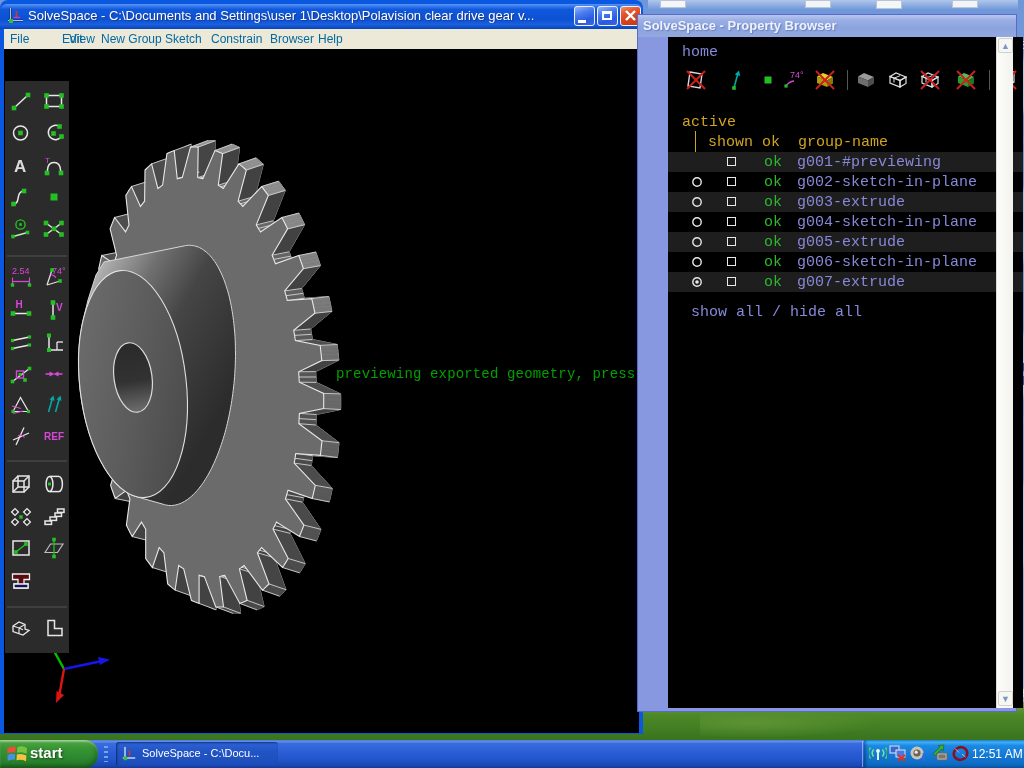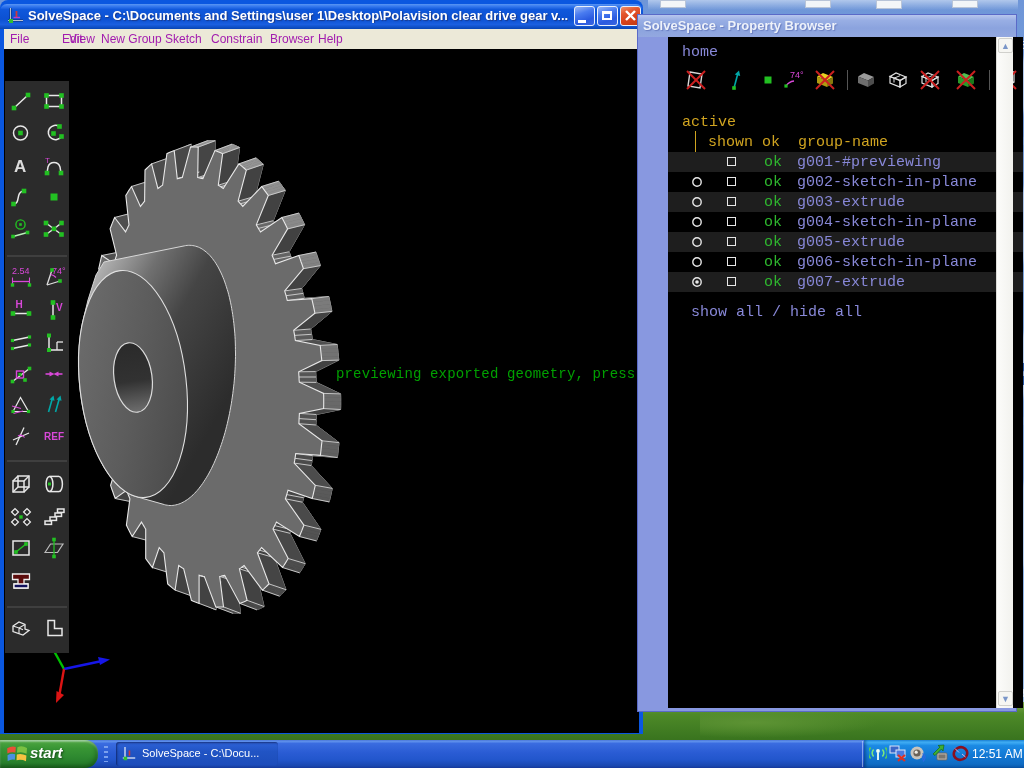--- a/index.html
+++ b/index.html
@@ -33,34 +33,34 @@
 background:linear-gradient(180deg,#5a96f2 0%,#3a7df0 8%,#1058dc 22%,#0c51d2 60%,#1a5fe0 82%,#0845b4 100%);"></div>
 <svg class="abs" style="left:7px;top:7px;" width="18" height="18" viewBox="0 0 18 18">
 <line x1="3.5" y1="1" x2="3.5" y2="15" stroke="#0a1428" stroke-width="1.6"></line>
 <line x1="1" y1="13.5" x2="16" y2="13.5" stroke="#0a1428" stroke-width="1.6"></line>
 <line x1="3.5" y1="1" x2="3.5" y2="15" stroke="#e8eef8" stroke-width="0.8"></line>
 <line x1="1" y1="13.5" x2="16" y2="13.5" stroke="#e8eef8" stroke-width="0.8"></line>
 <line x1="9.5" y1="4" x2="9.5" y2="11" stroke="#d03838" stroke-width="1.8"></line>
 <line x1="6.5" y1="10.5" x2="13" y2="10.5" stroke="#c03cc0" stroke-width="1.4"></line>
 <rect x="2" y="12" width="4" height="4" fill="#30c030"></rect>
 </svg>
-<div class="abs" style="left:28px;top:8px;width:540px;color:#fff;font-size:13px;font-weight:bold;
+<div class="abs" style="left:28px;top:8px;width:540px;color:#fff;font-size:13px;font-weight:normal;
 white-space:nowrap;overflow:hidden;text-shadow:1px 1px 1px #1a3a8a;">SolveSpace - C:\Documents and Settings\user 1\Desktop\Polavision clear drive gear v...</div>
 <div class="abs" style="left:574px;top:6px;width:21px;height:20px;border-radius:3px;border:1px solid #e8f0fc;background:linear-gradient(160deg,#9ab8f4 0%,#4a7cf0 35%,#2a5ae0 70%,#3a66e0 100%);">
     <div class="abs" style="left:3px;top:13px;width:8px;height:3px;background:#fff;"></div>
   </div>
 <div class="abs" style="left:597px;top:6px;width:21px;height:20px;border-radius:3px;border:1px solid #e8f0fc;background:linear-gradient(160deg,#9ab8f4 0%,#4a7cf0 35%,#2a5ae0 70%,#3a66e0 100%);">
     <div class="abs" style="left:4px;top:4px;width:10px;height:9px;border:2px solid #fff;border-top-width:3px;"></div>
   </div>
 <div class="abs" style="left:620px;top:6px;width:21px;height:20px;border-radius:3px;border:1px solid #e8f0fc;background:linear-gradient(160deg,#f0926a 0%,#e4572e 30%,#d8431c 60%,#c03a14 100%);"><svg width="19" height="18" viewBox="0 0 19 18">
       <line x1="5" y1="4" x2="14" y2="13" stroke="#fff" stroke-width="2.4"></line>
       <line x1="5" y1="13" x2="14" y2="4" stroke="#fff" stroke-width="2.4"></line>
     </svg></div>
 <div class="abs" style="left:4px;top:29px;width:635px;height:20px;background:#ece9d8;
-color:#a21caf;font-size:12px;">
+color:#0369a1;font-size:12px;">
 <span class="abs" style="left:6px;top:3px;">File</span>
 <span class="abs" style="left:34px;top:3px;margin-left:24px;">Edit</span>
 <span class="abs" style="left:65px;top:3px;text-align:center;">View</span>
 <span class="abs" style="left:97px;top:3px;">New Group</span>
 <span class="abs" style="left:161px;top:3px;">Sketch</span>
 <span class="abs" style="left:207px;top:3px;">Constrain</span>
 <span class="abs" style="left:266px;top:3px;">Browser</span>
 <span class="abs" style="left:314px;top:3px;">Help</span>
 </div>
 <div class="abs" style="left:4px;top:49px;width:635px;height:684px;background:#000;overflow:hidden;">
@@ -687,21 +687,21 @@
 background:linear-gradient(180deg,#4d79d8 0%,#5e90ec 6%,#3a6ce0 12%,#2a5cd4 45%,#2256cc 70%,#1a47b0 92%,#15389a 100%);"></div>
 <div class="abs" style="left:0;top:740px;width:98px;height:28px;border-radius:0 13px 13px 0;
 background:linear-gradient(180deg,#7ec87e 0%,#4aa33f 8%,#389534 30%,#2e8930 60%,#267d2a 85%,#1e6a22 100%);
 box-shadow:inset -2px -2px 4px rgba(0,40,0,0.35), inset 0 2px 2px rgba(255,255,255,0.35);">
 <svg class="abs" style="left:6px;top:3px;" width="23" height="21" viewBox="0 0 23 21">
 <path d="M1.2,5.2 Q5.5,2.6 9.8,3.9 L9.4,9.6 Q5.2,8.4 1.4,10.6 Z" fill="#e85038"></path>
 <path d="M11.4,4.2 Q16,2.2 21,5 L20.6,10.8 Q16,8.4 11,9.8 Z" fill="#7ac142"></path>
 <path d="M1.5,12.2 Q5.3,10 9.2,11.2 L8.9,16.8 Q5.2,15.8 1.7,18 Z" fill="#4a90e2"></path>
 <path d="M10.8,11.5 Q15.5,10.2 20.4,12.6 L20,18.2 Q15.5,16 10.5,17.2 Z" fill="#f6c242"></path>
 </svg>
-<span class="abs" style="left:30px;top:4px;color:#fff;font-size:15px;font-weight:bold;font-style:italic;
+<span class="abs" style="left:30px;top:4px;color:#fff;font-size:15px;font-weight:bold;
 text-shadow:1px 1px 2px #1a4a1a;">start</span>
   </div>
 <div class="abs" style="left:104px;top:746px;width:4px;height:16px;
 background:repeating-linear-gradient(180deg,#7aa0ee 0,#7aa0ee 2px,transparent 2px,transparent 5px);"></div>
 <div class="abs" style="left:116px;top:742px;width:162px;height:24px;border-radius:3px;
 background:linear-gradient(180deg,#2e62d8 0%,#2154c4 40%,#1c4cba 100%);box-shadow:inset 1px 1px 2px rgba(0,0,30,0.5);">
 <svg class="abs" style="left:5px;top:4px;" width="16" height="16" viewBox="0 0 18 18">
 <line x1="4.5" y1="1" x2="4.5" y2="15" stroke="#e8eef8" stroke-width="1.4"></line>
 <line x1="2" y1="13.5" x2="16" y2="13.5" stroke="#e8eef8" stroke-width="1.4"></line>
 <line x1="9.5" y1="5" x2="9.5" y2="11" stroke="#d03838" stroke-width="1.8"></line>

